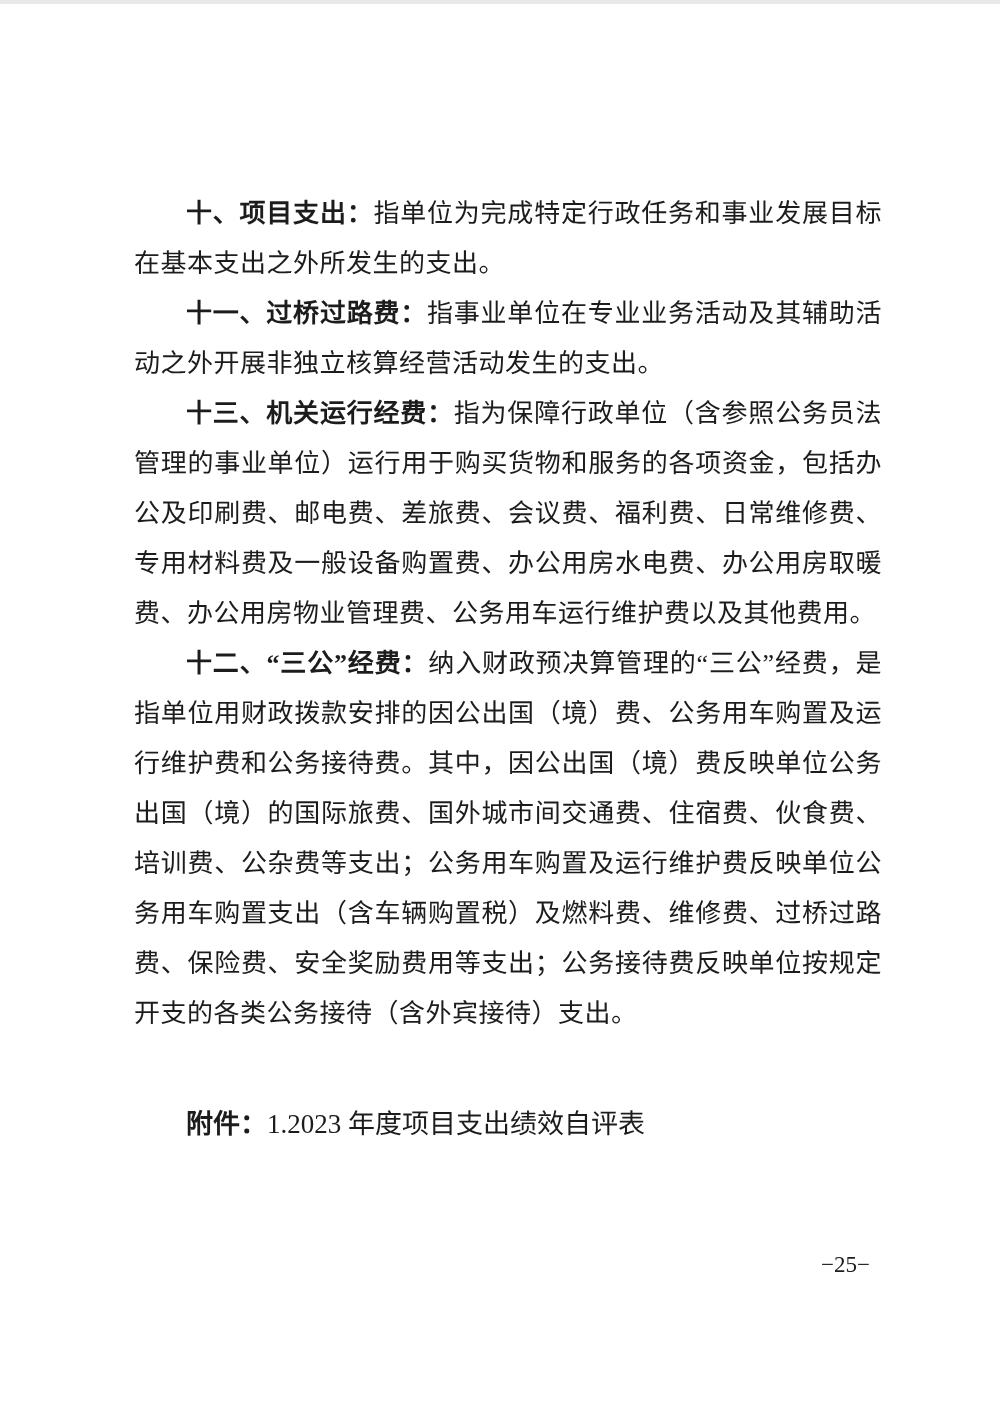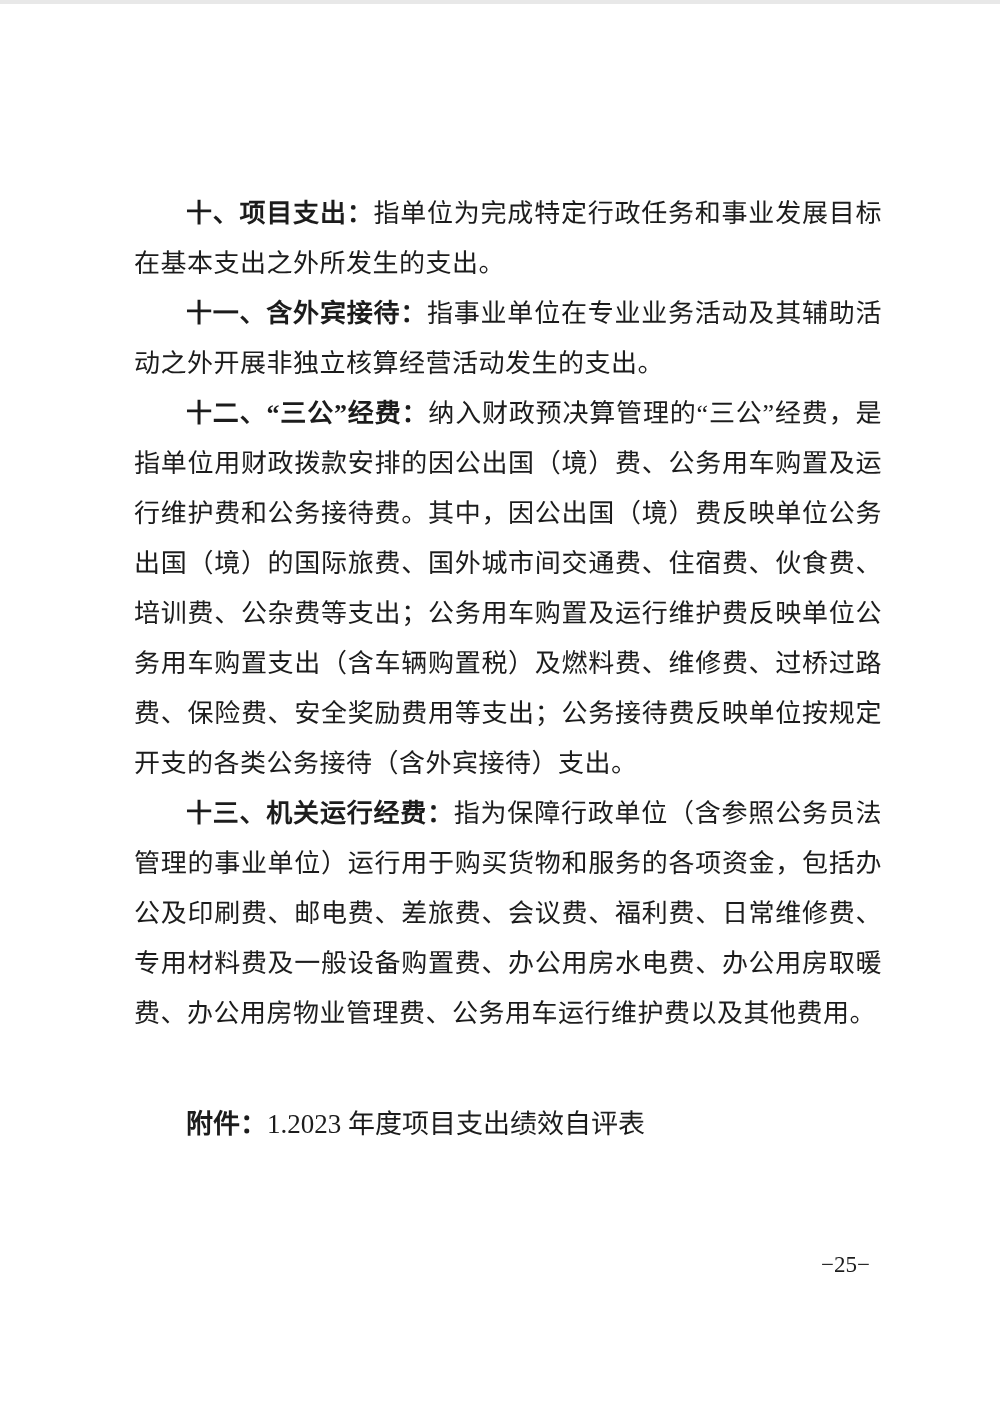--- a/index.html
+++ b/index.html
@@ -64,29 +64,29 @@
 <body>
 
 <div class="page">
   <main class="content">
 
     <p class="para">
       <span class="lead">十、项目支出：</span><span>指单位为完成特定行政任务和事业发展目标在基本支出之外所发生的支出。</span>
     </p>
 
     <p class="para">
-      <span class="lead">十一、含外宾接待：</span><span>指事业单位在专业业务活动及其辅助活动之外开展非独立核算经营活动发生的支出。</span>
+      <span class="lead">十一、过桥过路费：</span><span>指事业单位在专业业务活动及其辅助活动之外开展非独立核算经营活动发生的支出。</span>
+    </p>
+
+    <p class="para">
+      <span class="lead">十三、机关运行经费：</span><span>指为保障行政单位（含参照公务员法管理的事业单位）运行用于购买货物和服务的各项资金，包括办公及印刷费、邮电费、差旅费、会议费、福利费、日常维修费、专用材料费及一般设备购置费、办公用房水电费、办公用房取暖费、办公用房物业管理费、公务用车运行维护费以及其他费用。</span>
     </p>
 
     <p class="para">
       <span class="lead">十二、“三公”经费：</span><span>纳入财政预决算管理的“三公”经费，是指单位用财政拨款安排的因公出国（境）费、公务用车购置及运行维护费和公务接待费。其中，因公出国（境）费反映单位公务出国（境）的国际旅费、国外城市间交通费、住宿费、伙食费、培训费、公杂费等支出；公务用车购置及运行维护费反映单位公务用车购置支出（含车辆购置税）及燃料费、维修费、过桥过路费、保险费、安全奖励费用等支出；公务接待费反映单位按规定开支的各类公务接待（含外宾接待）支出。</span>
-    </p>
-
-    <p class="para">
-      <span class="lead">十三、机关运行经费：</span><span>指为保障行政单位（含参照公务员法管理的事业单位）运行用于购买货物和服务的各项资金，包括办公及印刷费、邮电费、差旅费、会议费、福利费、日常维修费、专用材料费及一般设备购置费、办公用房水电费、办公用房取暖费、办公用房物业管理费、公务用车运行维护费以及其他费用。</span>
     </p>
 
     <div class="attachments">
       <span class="att-label">附件：</span>
       <div class="att-items">
         <div class="att-item">1.2023 年度项目支出绩效自评表</div>
       </div>
     </div>
 
   </main>

